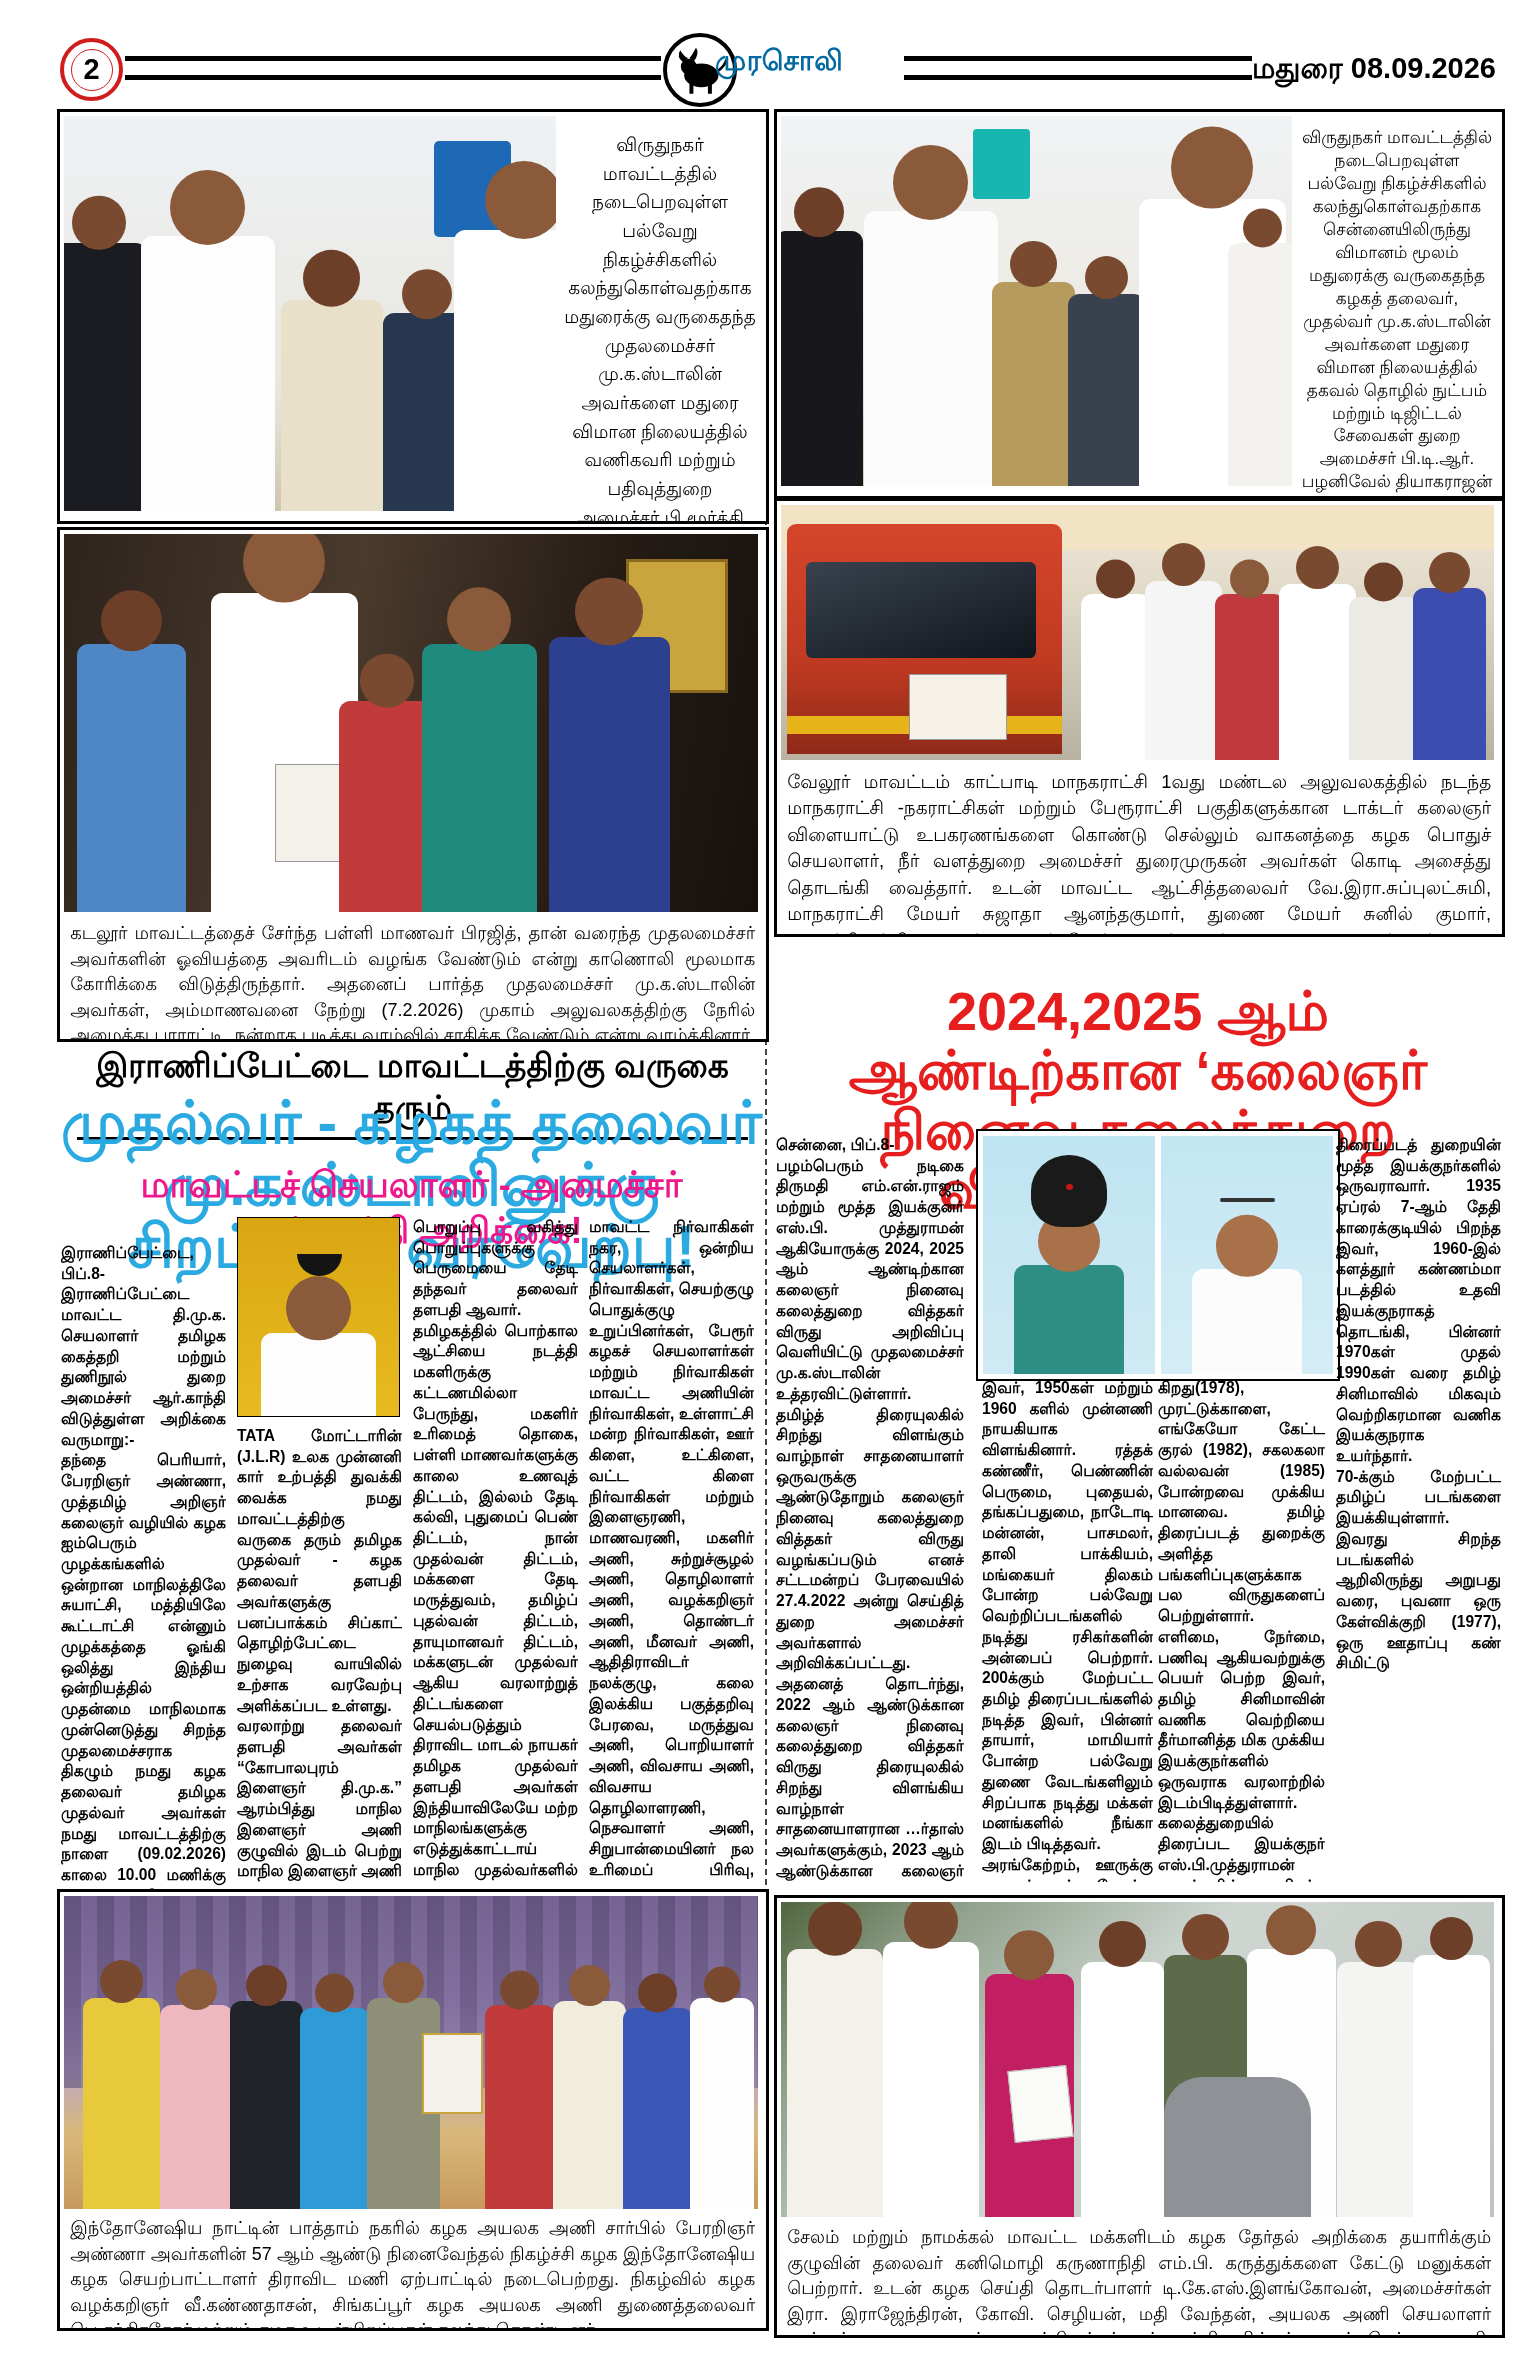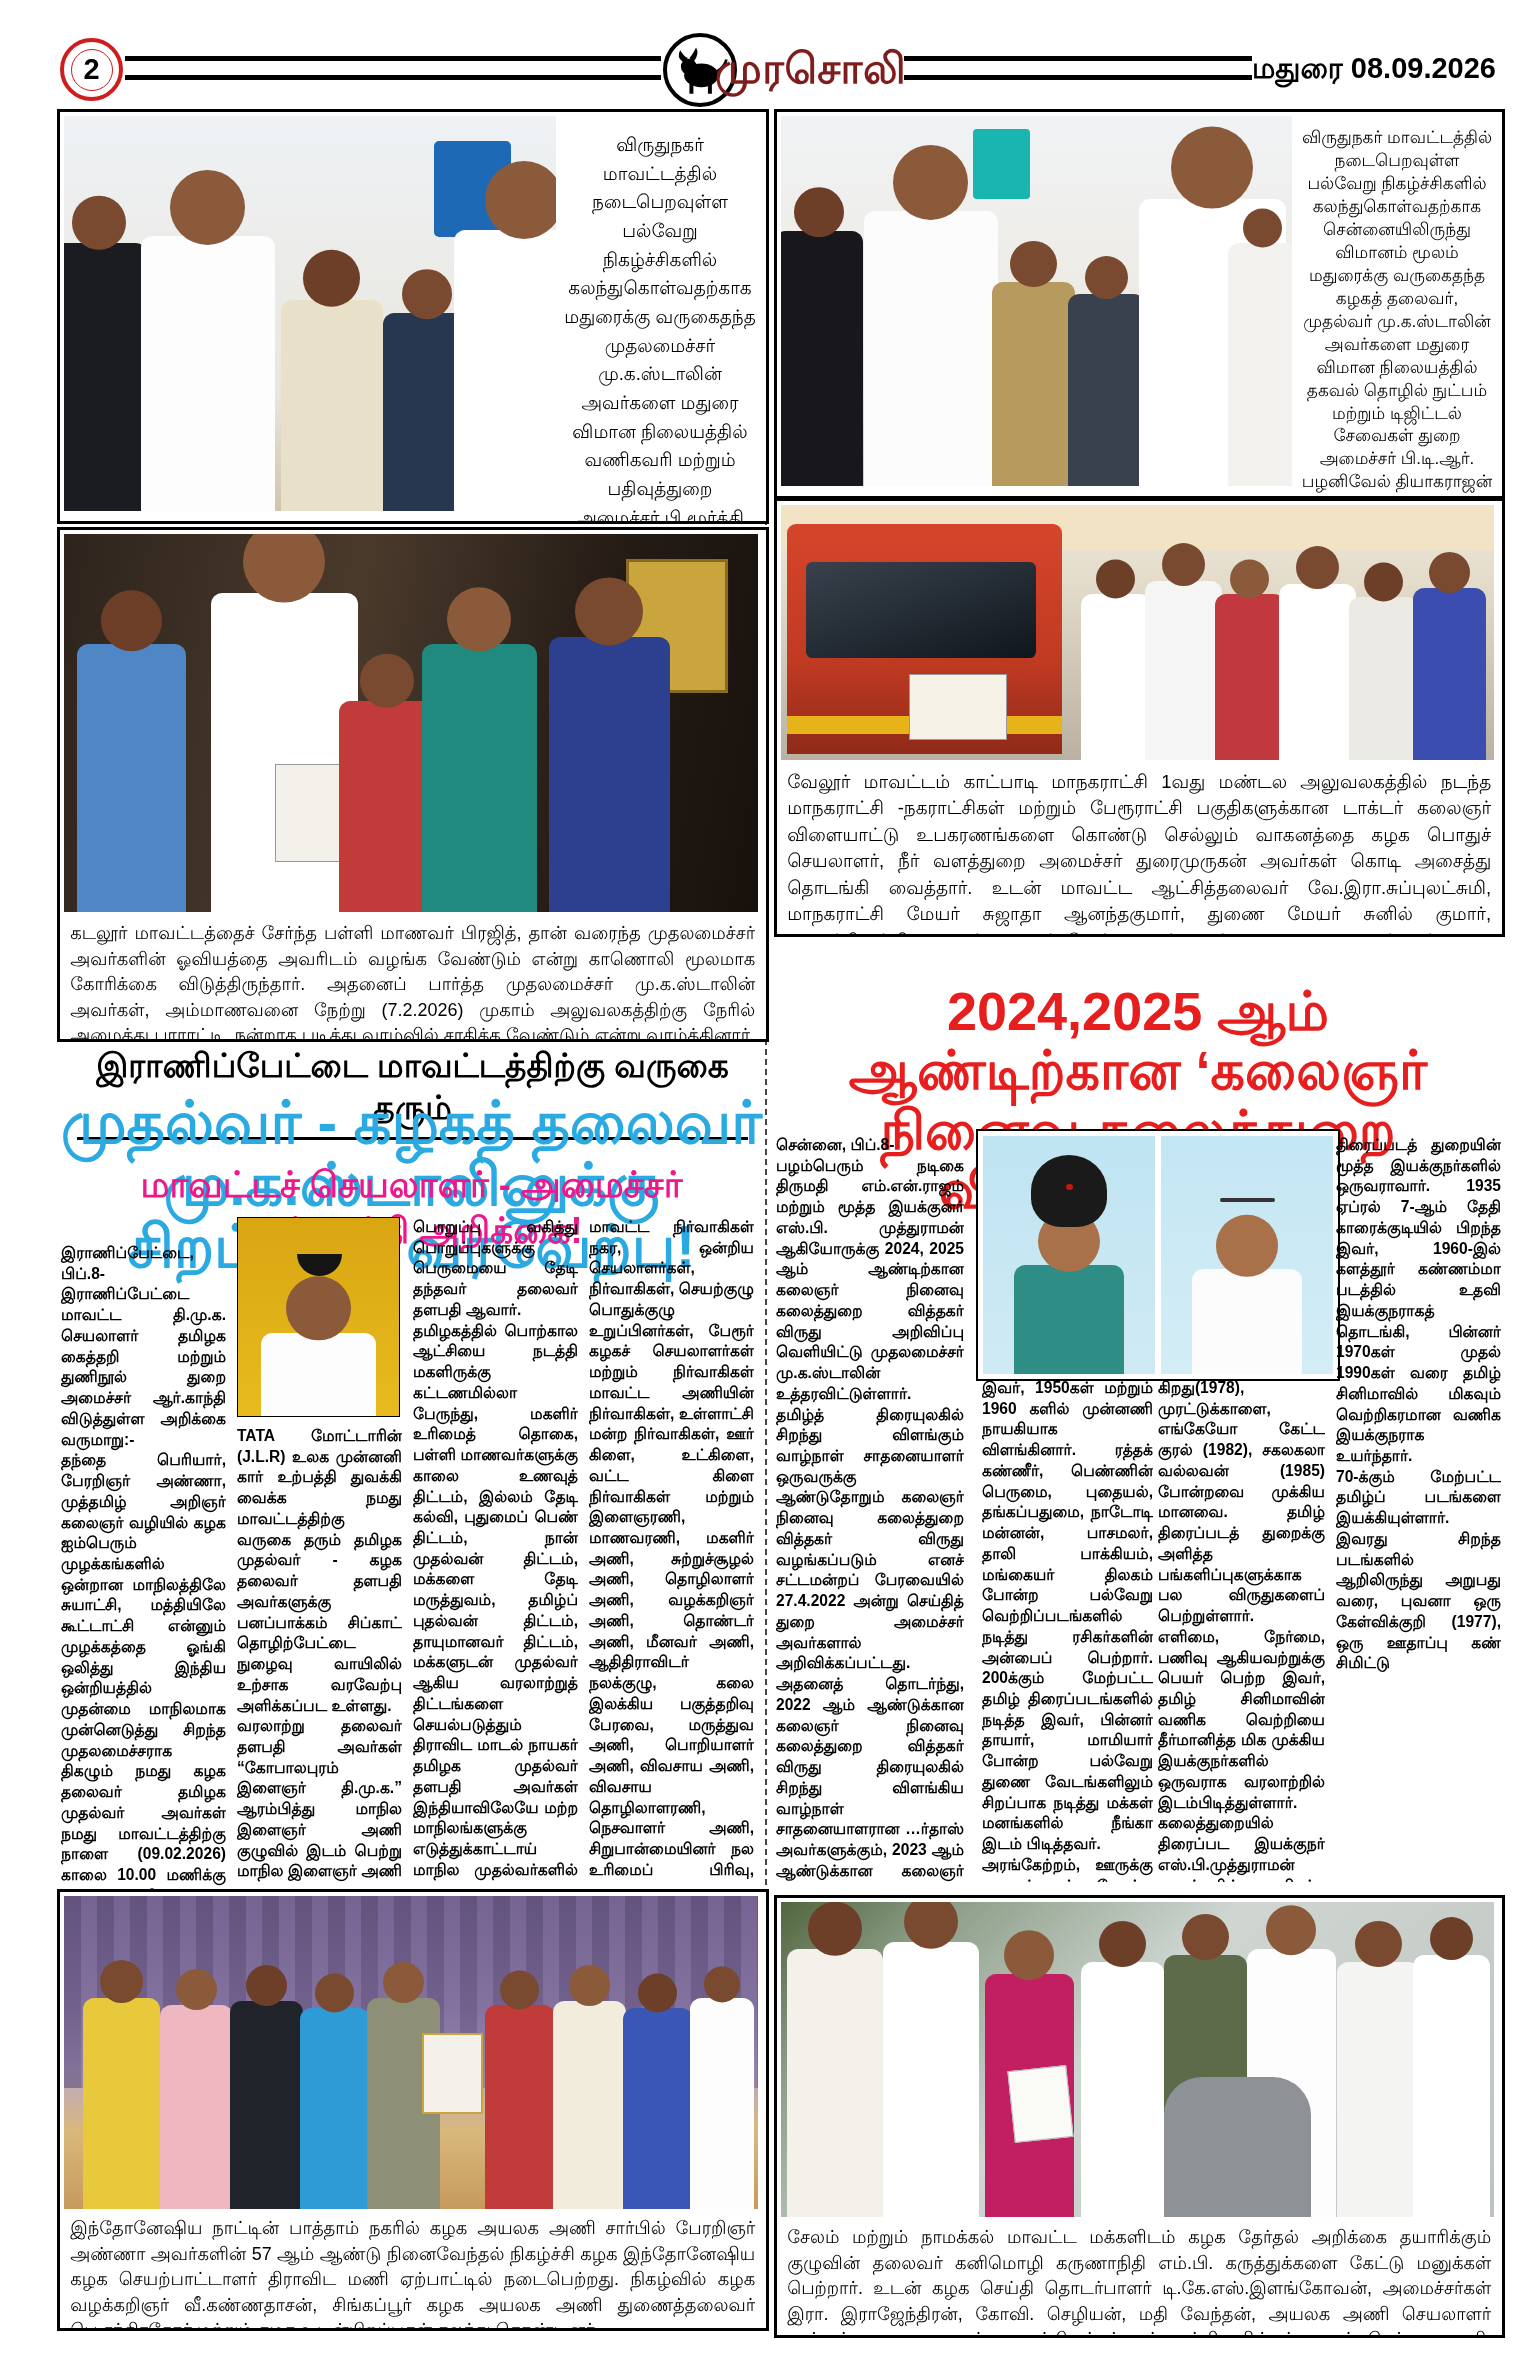--- a/index.html
+++ b/index.html
@@ -5,21 +5,21 @@
   html,body{margin:0;padding:0;background:#d9d9d9;}
   #page{position:relative;width:1541px;height:2377px;background:#ffffff;
         font-family:"Liberation Sans",sans-serif;color:#111;overflow:hidden;}
   .abs{position:absolute;}
   
   .pagenum{position:absolute;left:60px;top:38px;width:55px;height:55px;border-radius:50%;
            border:4.5px solid #cf1c1c;background:#fff;display:flex;align-items:center;justify-content:center;}
   .pagenum-inner{width:40px;height:40px;border-radius:50%;border:1.9px solid #cf1c1c;display:flex;
                  align-items:center;justify-content:center;font-size:29px;font-weight:bold;color:#000;}
   .drule{position:absolute;height:14px;border-top:5.1px solid #000;border-bottom:5.1px solid #000;}
-  .masthead{position:absolute;left:715px;top:45px;font-size:42px;font-weight:bold;color:#7f1d1d;letter-spacing:0.6px;}
+  .masthead{position:absolute;left:715px;top:45px;font-size:28px;font-weight:bold;color:#0369a1;letter-spacing:0.6px;}
   .edition{position:absolute;right:45px;top:52px;font-size:29px;font-weight:bold;color:#000;}
   .bull{position:absolute;left:663px;top:33px;width:66px;height:66px;border-radius:50%;border:4.5px solid #000;background:#fff;}
   .bull svg{width:100%;height:100%;}
   
   .block{position:absolute;border:3.2px solid #000;background:#fff;overflow:hidden;}
   .photo{position:absolute;overflow:hidden;}
   .caption{font-size:18px;line-height:1.42;color:#000;text-align:justify;font-weight:500;}
   .sidecap{position:absolute;font-size:18.5px;line-height:1.55;text-align:center;color:#000;font-weight:500;}
   .person{position:absolute;bottom:0;border-radius:11.5px 11.5px 0 0;}
   .person::before{content:"";position:absolute;width:56%;padding-top:56%;border-radius:50%;

